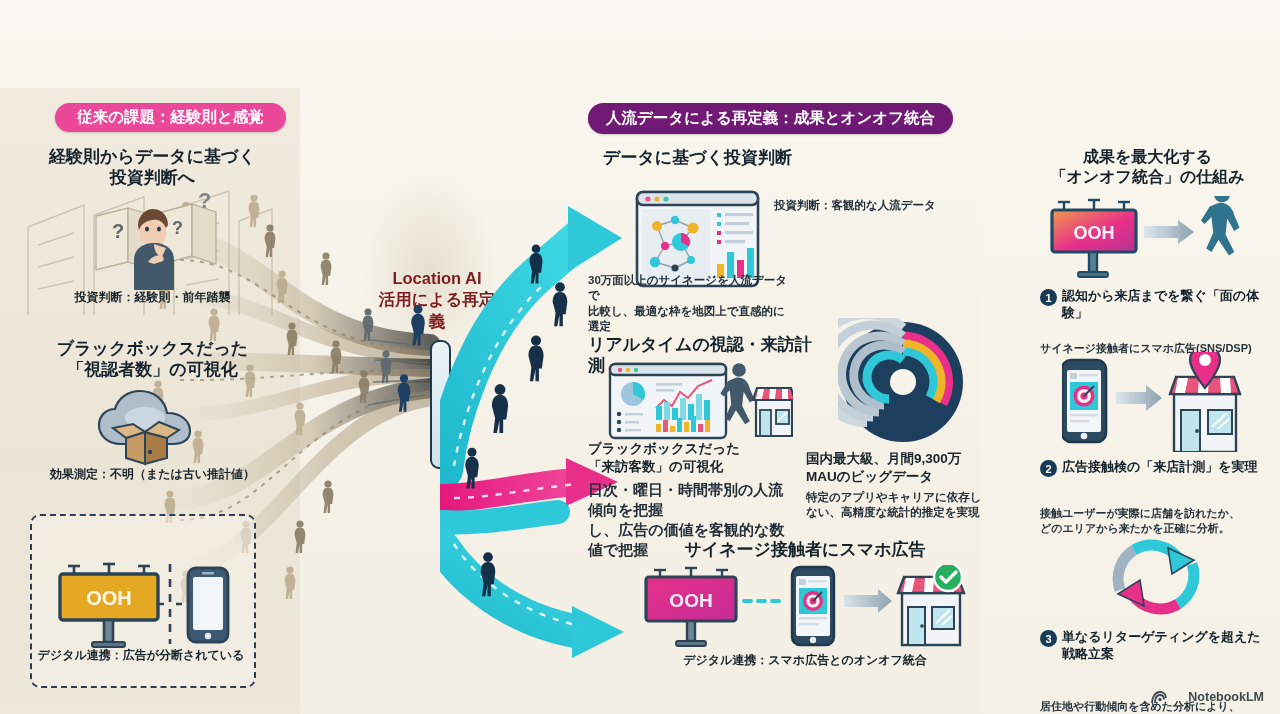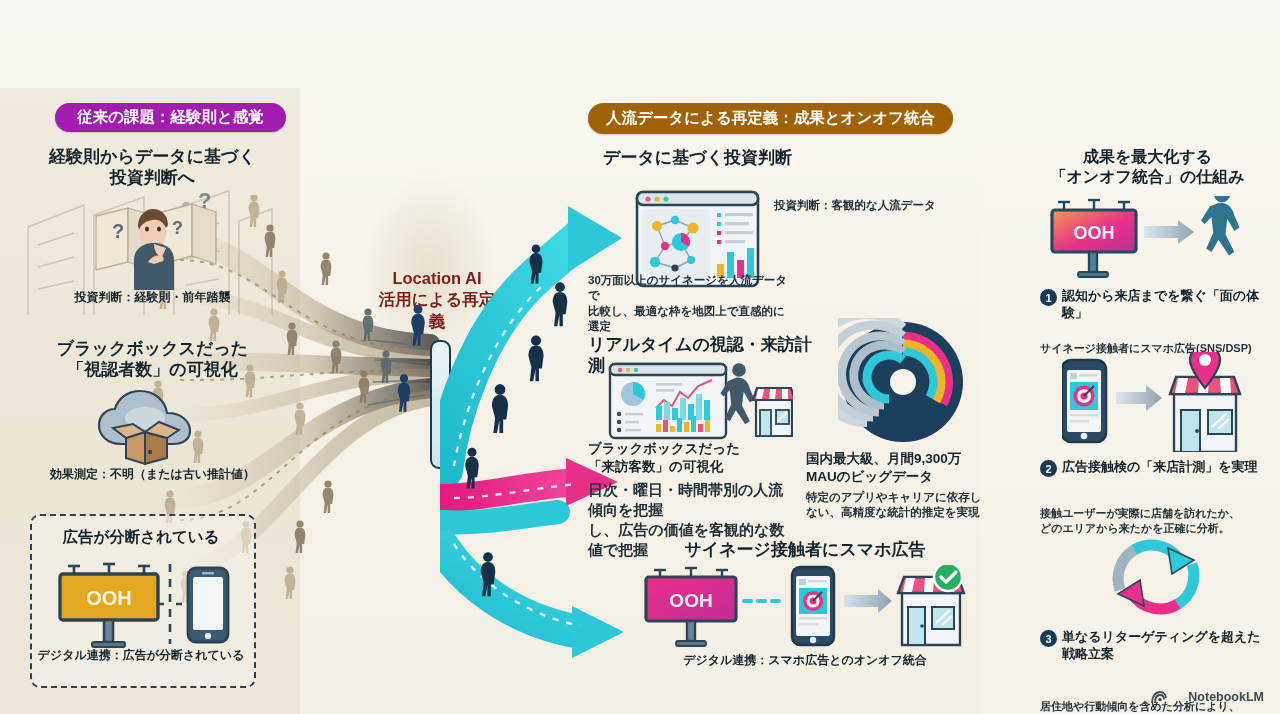--- a/index.html
+++ b/index.html
@@ -23,22 +23,22 @@
       background:linear-gradient(180deg,#f9f6ee 0%,#f5f1e6 100%);opacity:.7;}
 
   
   .title{position:absolute;left:0;right:0;top:26px;text-align:center;
       font-size:33px;font-weight:700;letter-spacing:.5px;color:#14222b;}
 
   
   .pill{position:absolute;display:flex;align-items:center;justify-content:center;
       border-radius:22px;color:#fff;font-weight:700;font-size:15.5px;
       box-shadow:0 1px 2px rgba(0,0,0,.18);}
-  .pill-left{left:55px;top:103px;width:231px;height:29px;background:#a21caf;}
-  .pill-right{left:588px;top:103px;width:365px;height:31px;background:#a16207;}
+  .pill-left{left:55px;top:103px;width:231px;height:29px;background:#ec4899;}
+  .pill-right{left:588px;top:103px;width:365px;height:31px;background:#701a75;}
 
   
   .hd{position:absolute;font-weight:700;color:#14222b;line-height:1.25;}
   .cap{position:absolute;font-weight:700;color:#17242c;line-height:1.3;}
   .sub{position:absolute;color:#243039;line-height:1.34;font-weight:600;}
 
   
   .l1-title{left:40px;top:146px;width:225px;text-align:center;font-size:17px;}
   .l1-cap{left:40px;top:290px;width:225px;text-align:center;font-size:12px;}
   .l2-title{left:40px;top:338px;width:225px;text-align:center;font-size:17px;}
@@ -220,21 +220,20 @@
     <path d="M33,52 L52,46 L52,78 L33,72 Z" fill="#c79a63" stroke="#2d4456" stroke-width="2"></path>
     <path d="M52,46 L74,52 L74,72 L52,78 Z" fill="#a87b47" stroke="#2d4456" stroke-width="2"></path>
     <path d="M33,52 L20,42 L40,38 L52,46 Z" fill="#dcb786" stroke="#2d4456" stroke-width="2"></path>
     <path d="M52,46 L66,36 L86,44 L74,52 Z" fill="#dcb786" stroke="#2d4456" stroke-width="2"></path>
     <circle cx="57" cy="66" r="2.2" fill="#2d4456"></circle>
   </svg>
 
   <div class="cap l2-cap">効果測定：不明（または古い推計値）</div>
 
   <div class="dashbox"></div>
-  <div class="hd l3-title">広告が分断されている</div>
 
   <svg class="illus" style="left:50px;top:558px;" width="182" height="92">
     <g>
       <rect x="10" y="16" width="98" height="46" rx="3" fill="#e4a823" stroke="#2d4456" stroke-width="3.4"></rect>
       <text x="59" y="47" text-anchor="middle" font-size="20" font-weight="700" fill="#fdf6e6" font-family="Liberation Sans, sans-serif">OOH</text>
       <rect x="54" y="62" width="9" height="22" fill="#6d8696" stroke="#2d4456" stroke-width="2.6"></rect>
       <rect x="42" y="84" width="33" height="5" rx="2" fill="#5c7585" stroke="#2d4456" stroke-width="2"></rect>
       <g stroke="#2d4456" stroke-width="2.6" fill="none">
         <path d="M24,16 L24,8"></path>
           <path d="M18,8 L30,8"></path>

